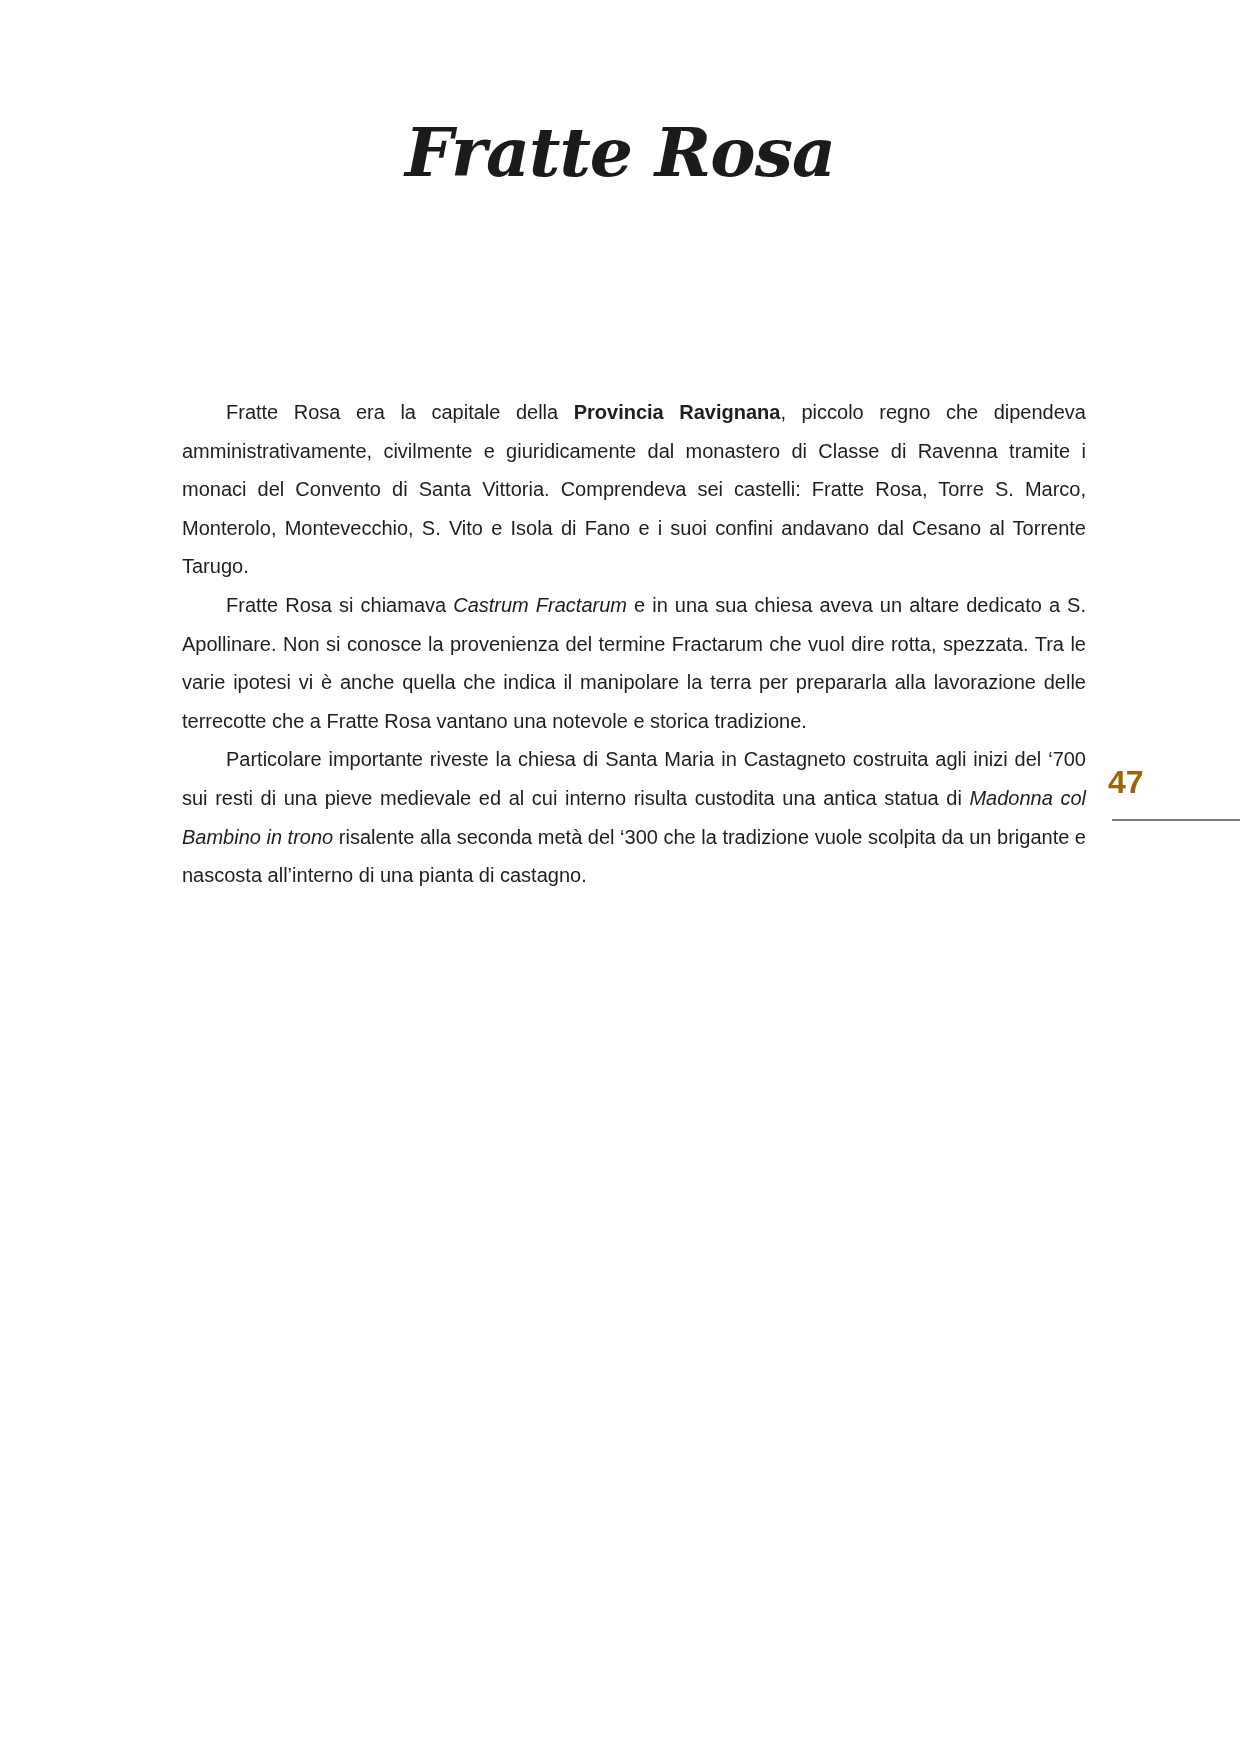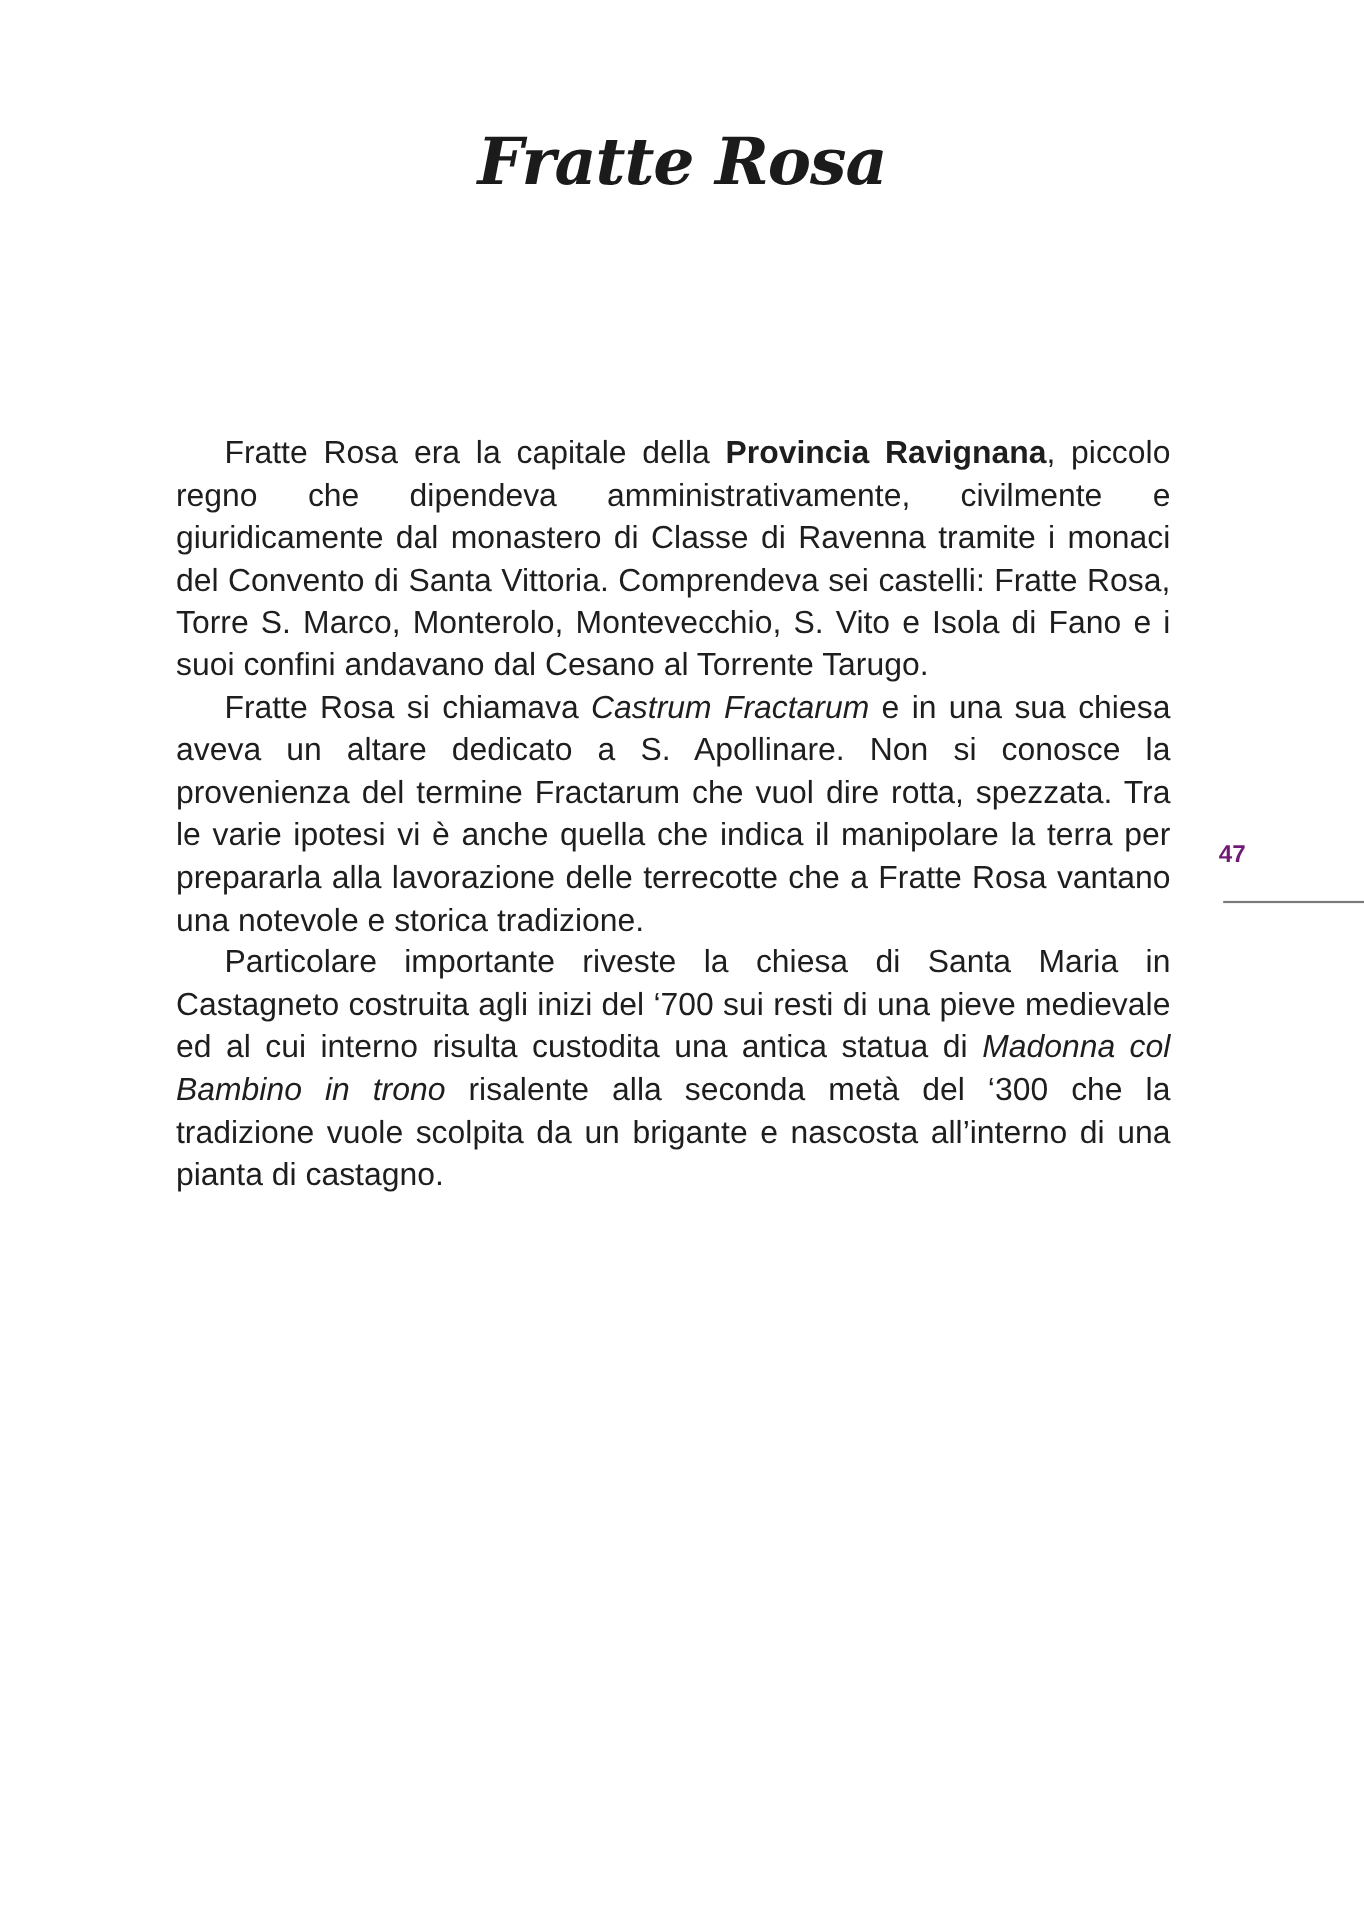--- a/index.html
+++ b/index.html
@@ -16,51 +16,51 @@
     }
     .page-title {
       position: absolute;
       top: 112px;
       left: 0;
       width: 1240px;
       text-align: center;
       font-family: "DejaVu Serif", "Liberation Serif", serif;
       font-style: italic;
       font-weight: bold;
-      font-size: 59px;
+      font-size: 68px;
       letter-spacing: -1px;
       color: #1b1b1b;
       margin: 0;
     }
     .body-text {
       position: absolute;
       top: 393px;
-      left: 160px;
+      left: 182px;
       width: 904px;
       font-family: "Liberation Sans", sans-serif;
-      font-size: 29px;
+      font-size: 20px;
       line-height: 38.6px;
       text-align: justify;
       color: #1e1e1e;
     }
     .body-text p {
       margin: 0;
       text-indent: 44px;
     }
     .body-text .b { font-weight: bold; }
     .body-text .i { font-style: italic; }
     .body-text .bi { font-weight: normal; font-style: italic; }
     .page-number {
       position: absolute;
       top: 764px;
       left: 1108px;
       font-family: "Liberation Sans", sans-serif;
       font-weight: bold;
-      font-size: 22px;
-      color: #701a75;
+      font-size: 32px;
+      color: #a16207;
     }
     .page-rule {
       position: absolute;
       top: 819px;
       left: 1112px;
       width: 128px;
       height: 2px;
       background: #7a7a7a;
     }
   </style>

